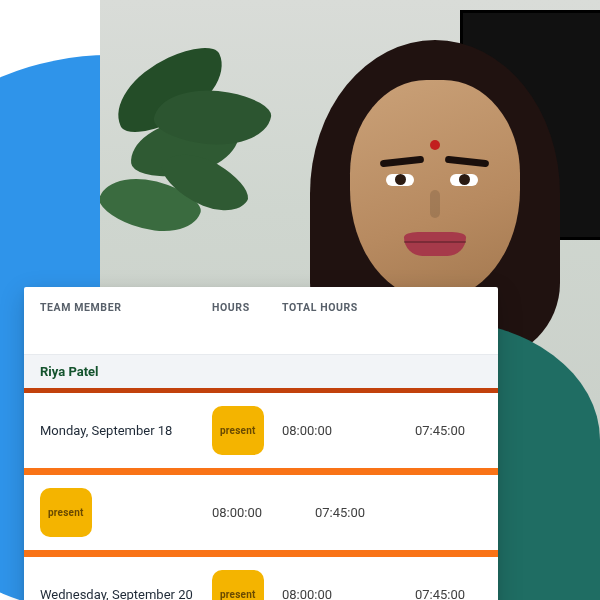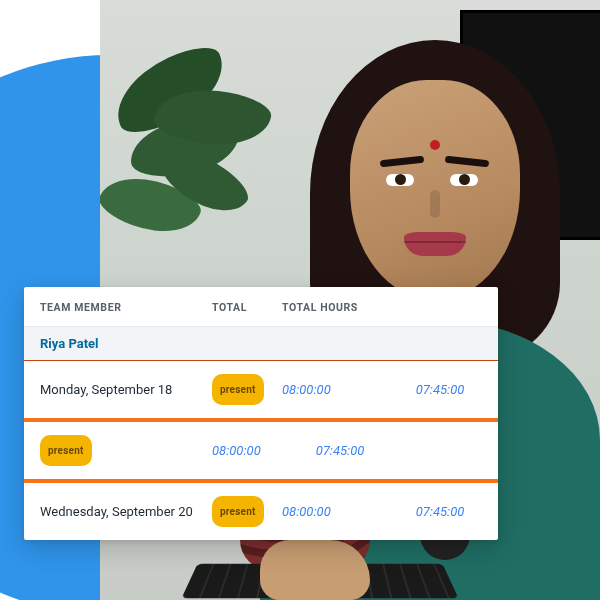--- a/index.html
+++ b/index.html
@@ -147,43 +147,44 @@
     padding: 14px 16px 12px 16px;
     color: #58606a;
     font-size: 10.5px;
     font-weight: 700;
     letter-spacing: 0.6px;
   }
   .namebar {
     background: #f2f4f7;
     padding: 9px 16px;
     font-weight: 700;
-    color: #0369a1;
+    color: #14532d;
     font-size: 13px;
     border-top: 1px solid #e7eaee;
-    border-bottom: 1px solid #c2410c;
+    border-bottom: 5px solid #c2410c;
+    margin-top: 28px;
   }
   .row {
     padding: 13px 16px;
-    border-bottom: 4px solid #f97316;
+    border-bottom: 7px solid #f97316;
     font-size: 13px;
     color: #1f2a37;
   }
   .row:last-child { border-bottom: none; }
   .badge {
     display: inline-block;
     background: #f4b400;
     color: #6a4a00;
     font-size: 10px;
     font-weight: 700;
-    padding: 10px 8px;
+    padding: 19px 8px;
     border-radius: 10px;
     letter-spacing: .2px;
   }
-  .col-hours, .col-exp { color:#3b82f6;font-style:italic; }
+  .col-hours, .col-exp { color:#404040; }
   .col-exp { text-align: center; padding-left: 6px; }
 </style>
 </head>
 <body>
 
 <div class="stage">
 
   <div class="blue-circle"></div>
 
   <div class="photo">
@@ -211,21 +212,21 @@
       </div>
       <div class="keyboard"></div>
       <div class="mouse"></div>
       <div class="hand"></div>
     </div>
   </div>
 
   <div class="card">
     <div class="thead">
       <div>TEAM MEMBER</div>
-      <div>TOTAL</div>
+      <div>HOURS</div>
       <div>TOTAL HOURS</div>
     </div>
 
     <div class="namebar">
       <span>Riya Patel</span>
     </div>
 
     <div class="row">
       <div>Monday, September 18</div>
       <div><span class="badge">present</span></div>

